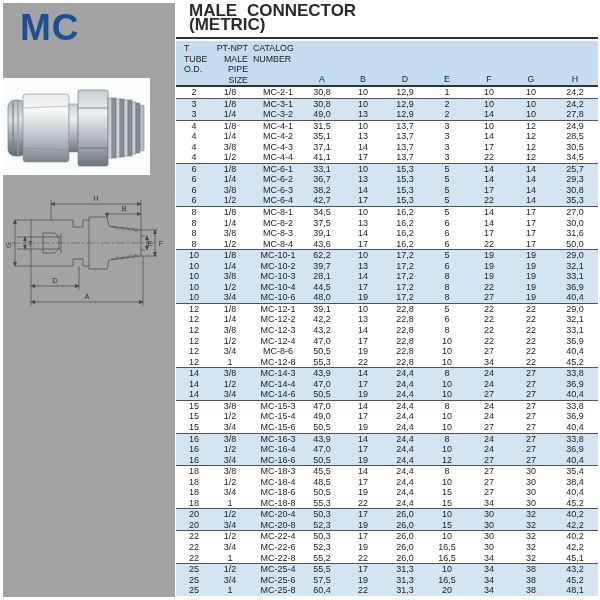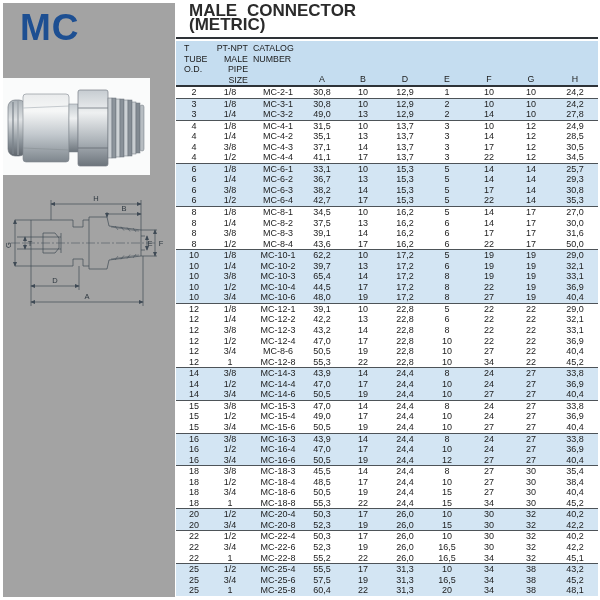--- a/index.html
+++ b/index.html
@@ -394,21 +394,21 @@
           <div class="cell c5">17,2</div>
           <div class="cell c6">6</div>
           <div class="cell c7">19</div>
           <div class="cell c8">19</div>
           <div class="cell c9">32,1</div>
         </div>
         <div class="row grid">
           <div class="cell c0">10</div>
           <div class="cell c1">3/8</div>
           <div class="cell c2">MC-10-3</div>
-          <div class="cell c3">65,4</div>
+          <div class="cell c3">28,1</div>
           <div class="cell c4">14</div>
           <div class="cell c5">17,2</div>
           <div class="cell c6">8</div>
           <div class="cell c7">19</div>
           <div class="cell c8">19</div>
           <div class="cell c9">33,1</div>
         </div>
         <div class="row grid">
           <div class="cell c0">10</div>
           <div class="cell c1">1/2</div>

